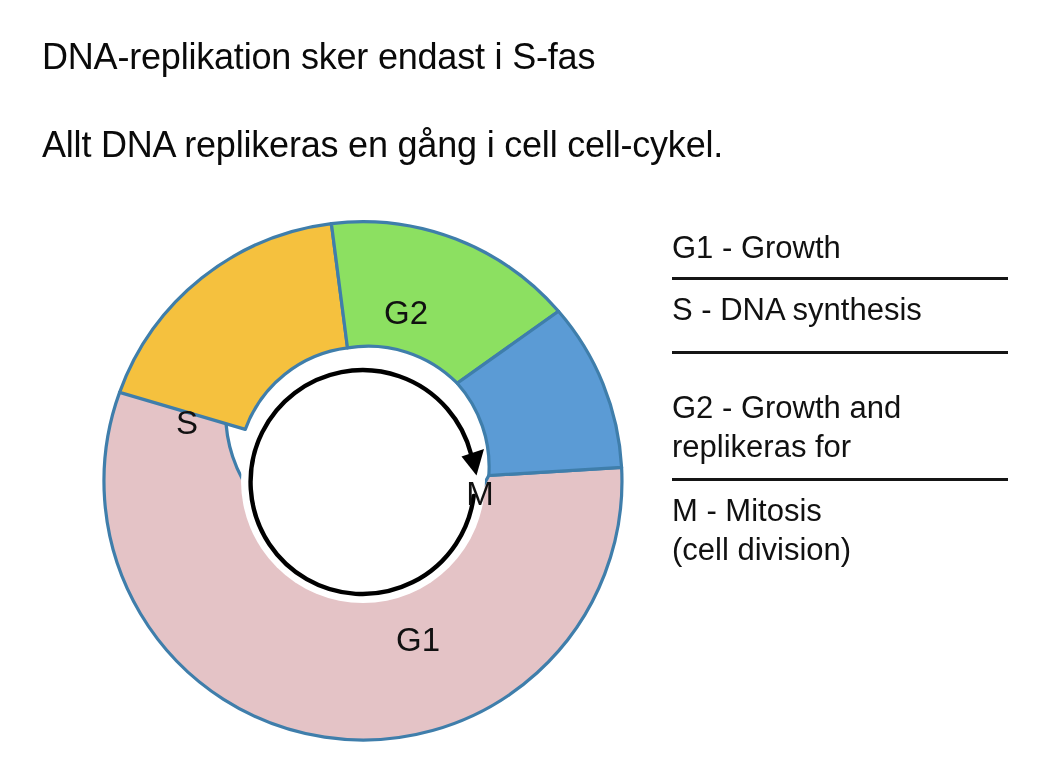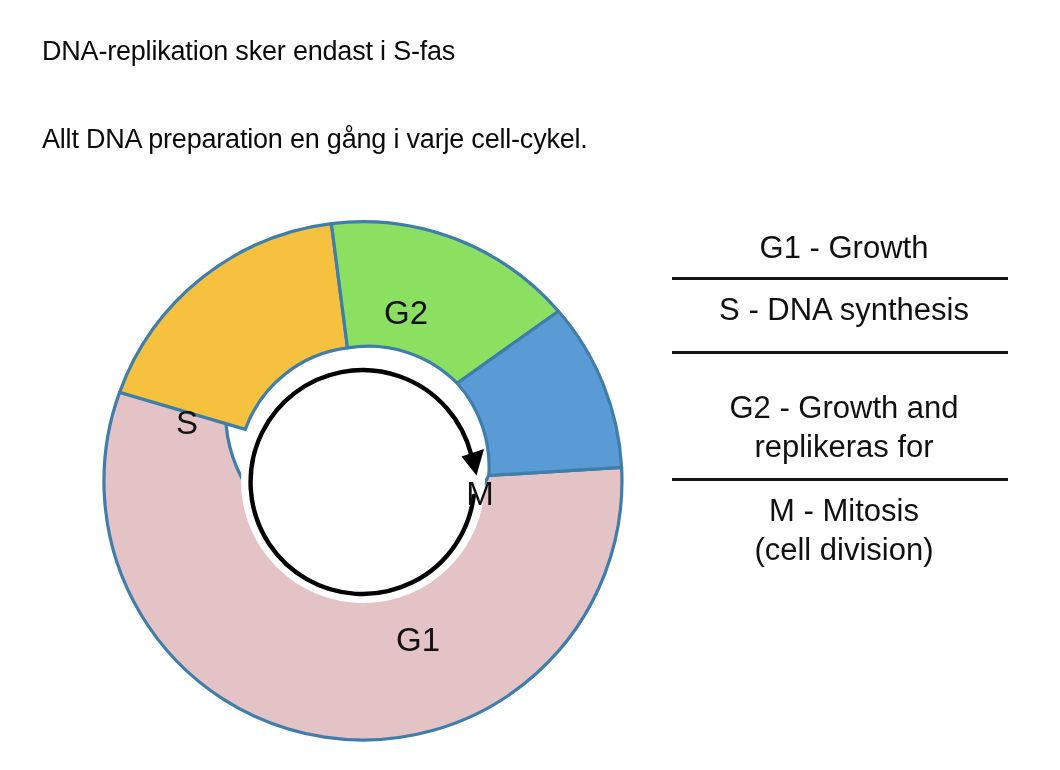--- a/index.html
+++ b/index.html
@@ -14,21 +14,21 @@
     position: relative;
     overflow: hidden;
     font-family: "Liberation Sans", sans-serif;
     color: #000000;
   }
 
   
   .slide-text {
     position: absolute;
     left: 42px;
-    font-size: 27px;
+    font-size: 36px;
     font-weight: 400;
     letter-spacing: -0.2px;
     color: #0a0a0a;
     white-space: nowrap;
   }
   #line-1 { top: 36px; }
   #line-2 { top: 124px; }
 
   
   #donut-figure {
@@ -56,41 +56,40 @@
     position: absolute;
     left: 672px;
     top: 228px;
     width: 344px;
   }
   .legend-entry {
     font-size: 31px;
     line-height: 1.26;
     color: #111111;
     padding: 2px 0 7px 0;
-    text-align: center;
   }
   .legend-entry .legend-line { display: block; white-space: nowrap; }
   .legend-rule {
     height: 0;
     border: 0;
     border-top: 3px solid #151515;
     margin: 0 0 8px 0;
     width: 336px;
   }
   #legend-entry-g1 { padding-top: 0; padding-bottom: 10px; }
   #legend-entry-s  { padding-bottom: 22px; }
   #legend-entry-g2 { padding-bottom: 12px; margin-top: 32px; }
   #legend-entry-m  { padding-bottom: 0; }
 </style>
 </head>
 <body>
 
 <div class="slide-text" id="line-1">DNA-replikation sker endast i S-fas</div>
 
-<div class="slide-text" id="line-2">Allt DNA preparation en gång i varje cell-cykel.</div>
+<div class="slide-text" id="line-2">Allt DNA replikeras en gång i cell cell-cykel.</div>
 
 <div id="donut-figure">
   <svg id="donut-svg" viewBox="0 0 540 545" xmlns="http://www.w3.org/2000/svg">
 
     <path fill="#E4C3C6" stroke="#3F7EAB" stroke-width="3.2" stroke-linejoin="round" d="M 525.6 257.4
              A 259 259 0 1 1 23.6 182.4
              L 144.5 140.7
              A 125 125 0 1 0 392.8 265.5
              Z"></path>
 

